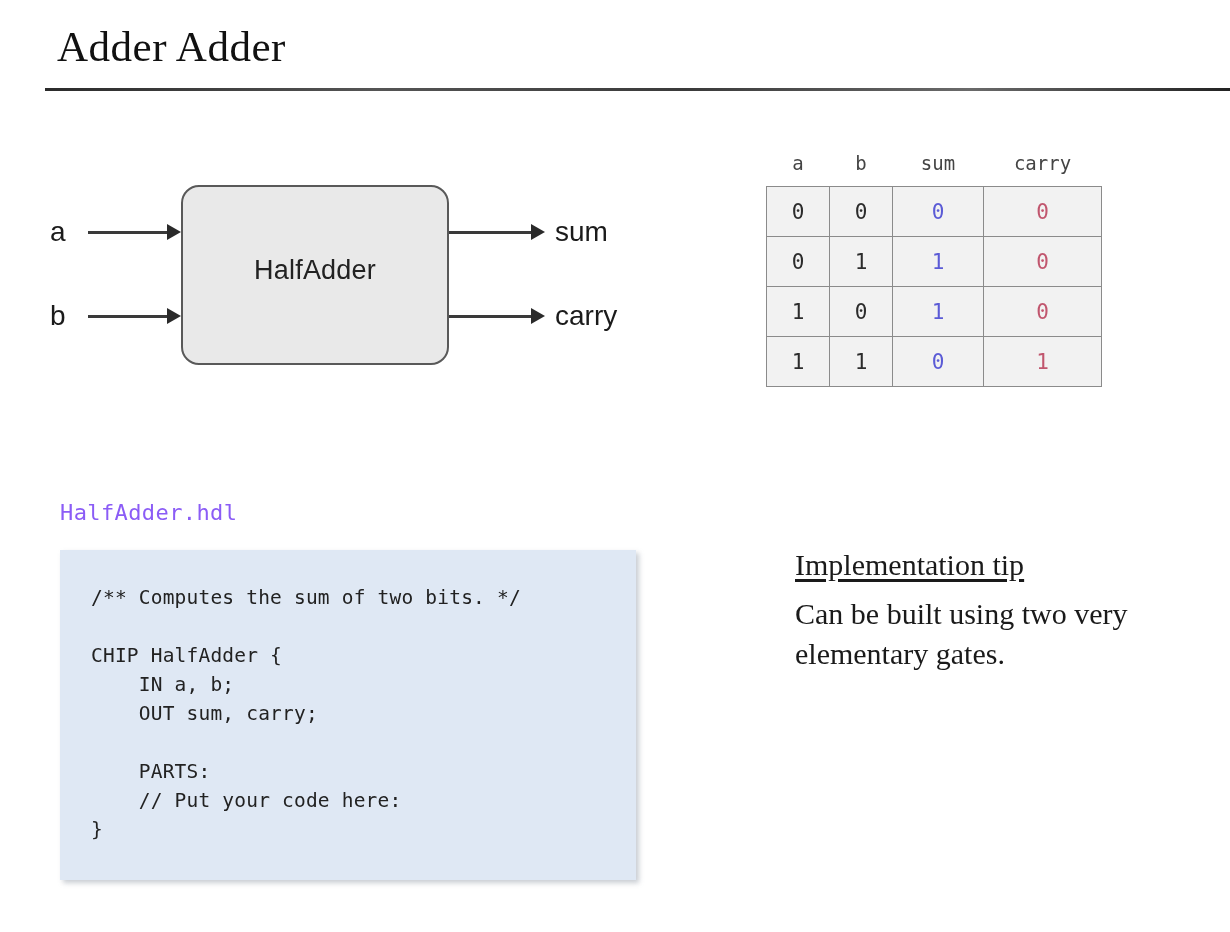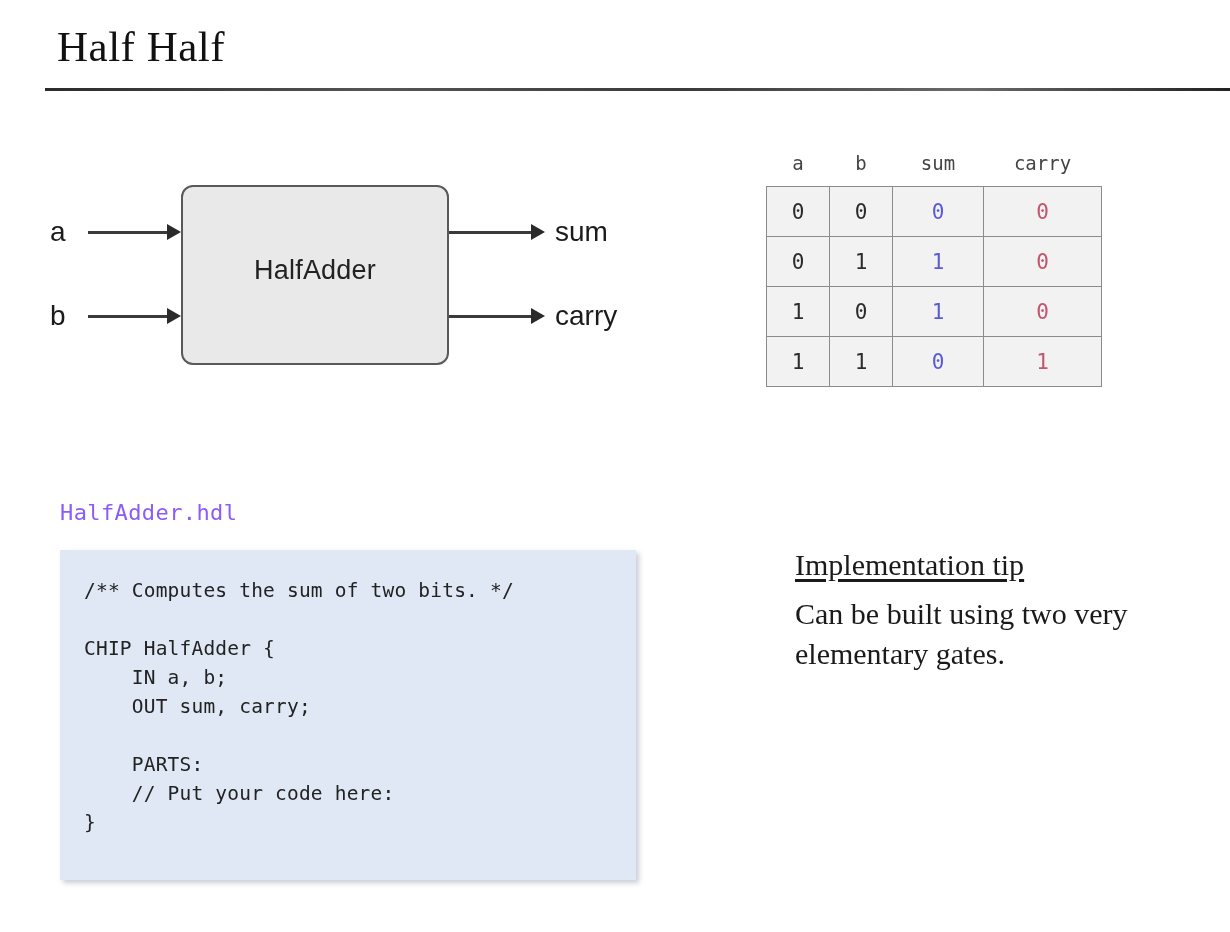--- a/index.html
+++ b/index.html
@@ -48,21 +48,21 @@
     height: 230px;
   }
   .chip-box {
     position: absolute;
     left: 141px;
     top: 25px;
     width: 268px;
     height: 180px;
     background: #e9e9e9;
     border: 2.5px solid #595959;
-    border-radius: 12px;
+    border-radius: 18px;
     box-sizing: border-box;
   }
   .chip-label {
     position: absolute;
     left: 0;
     right: 0;
     top: 68px;
     text-align: center;
     font-family: "Liberation Sans", sans-serif;
     font-size: 27px;
@@ -158,21 +158,21 @@
     left: 60px;
     top: 550px;
     width: 576px;
     height: 330px;
     background: #dfe8f4;
     box-shadow: 3px 3px 5px rgba(120,130,145,0.40);
     box-sizing: border-box;
     padding: 22px 0 0 20px;
   }
   .code-box pre {
-    margin: 4px;
+    margin: 11px;
     font-family: "DejaVu Sans Mono", monospace;
     font-size: 19.5px;
     line-height: 29px;
     color: #222222;
     white-space: pre;
     letter-spacing: 0.2px;
   }
 
   
   .tip {
@@ -194,21 +194,21 @@
     font-family: "Liberation Serif", serif;
     font-size: 30px;
     line-height: 40px;
     color: #1a1a1a;
     width: 440px;
   }
 </style>
 </head>
 <body>
 
-<div class="slide-title">Half Half</div>
+<div class="slide-title">Adder Adder</div>
 <div class="title-rule"></div>
 
 <div class="diagram">
 
   <div class="chip-box">
     <div class="chip-label">HalfAdder</div>
   </div>
 
   <div class="port-label in-a">a</div>
   <div class="wire wire-in-a"></div>

